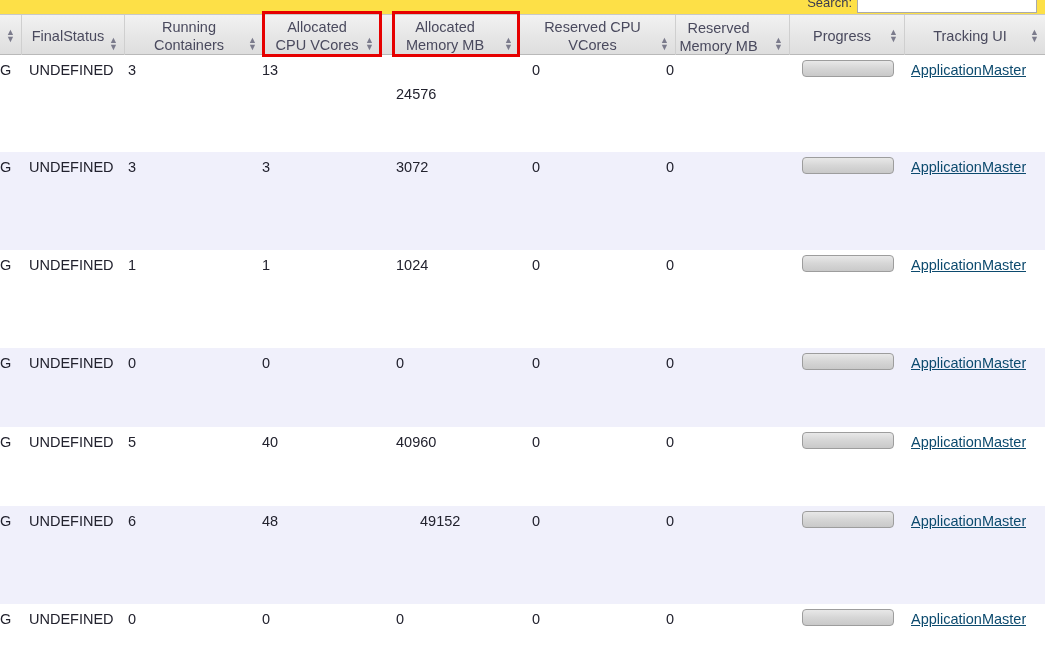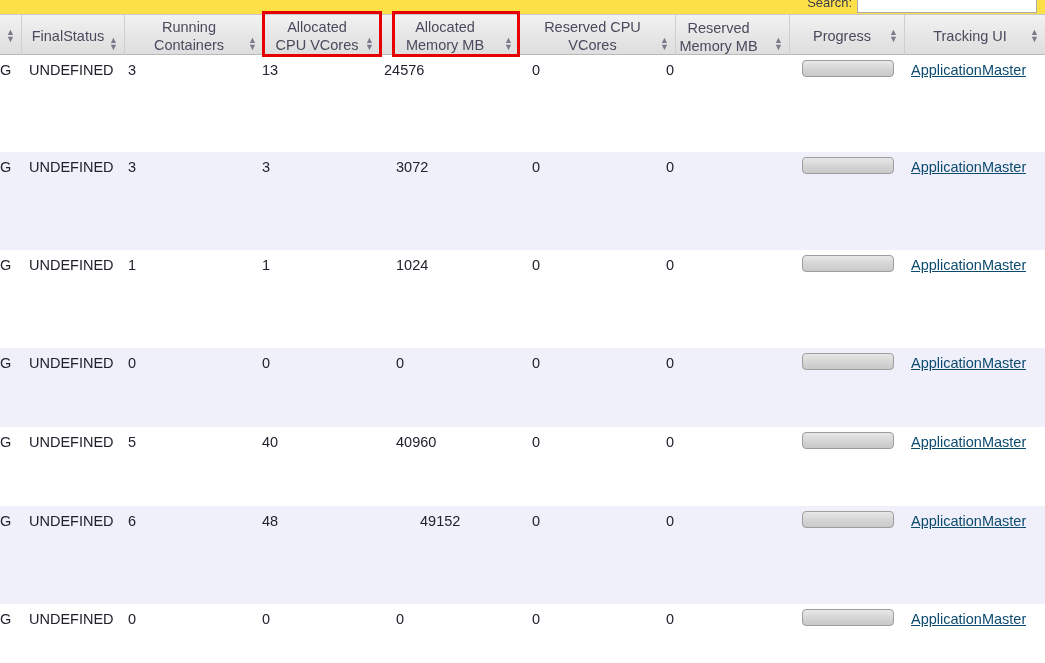--- a/index.html
+++ b/index.html
@@ -232,21 +232,21 @@
       <div class="redbox" style="left:392px;top:-4px;width:128px;height:46px;"></div>
     </div>
 
     <div class="tbody">
 
       <div class="row plain" style="height:97px;">
         <div class="cell clipped-left" style="left:-4px;">IG</div>
         <div class="cell" style="left:29px;">UNDEFINED</div>
         <div class="cell" style="left:128px;">3</div>
         <div class="cell" style="left:262px;">13</div>
-        <div class="cell" style="left:384px;">24576</div>
+        <div class="cell" style="left:396px;margin-top:24px;">24576</div>
         <div class="cell" style="left:532px;">0</div>
         <div class="cell" style="left:666px;">0</div>
         <div class="progress-wrap" style="left:802px;">
           <div class="progress-bar"></div>
         </div>
         <div class="cell" style="left:911px;">
           <span class="link">ApplicationMaster</span>
         </div>
       </div>
 

